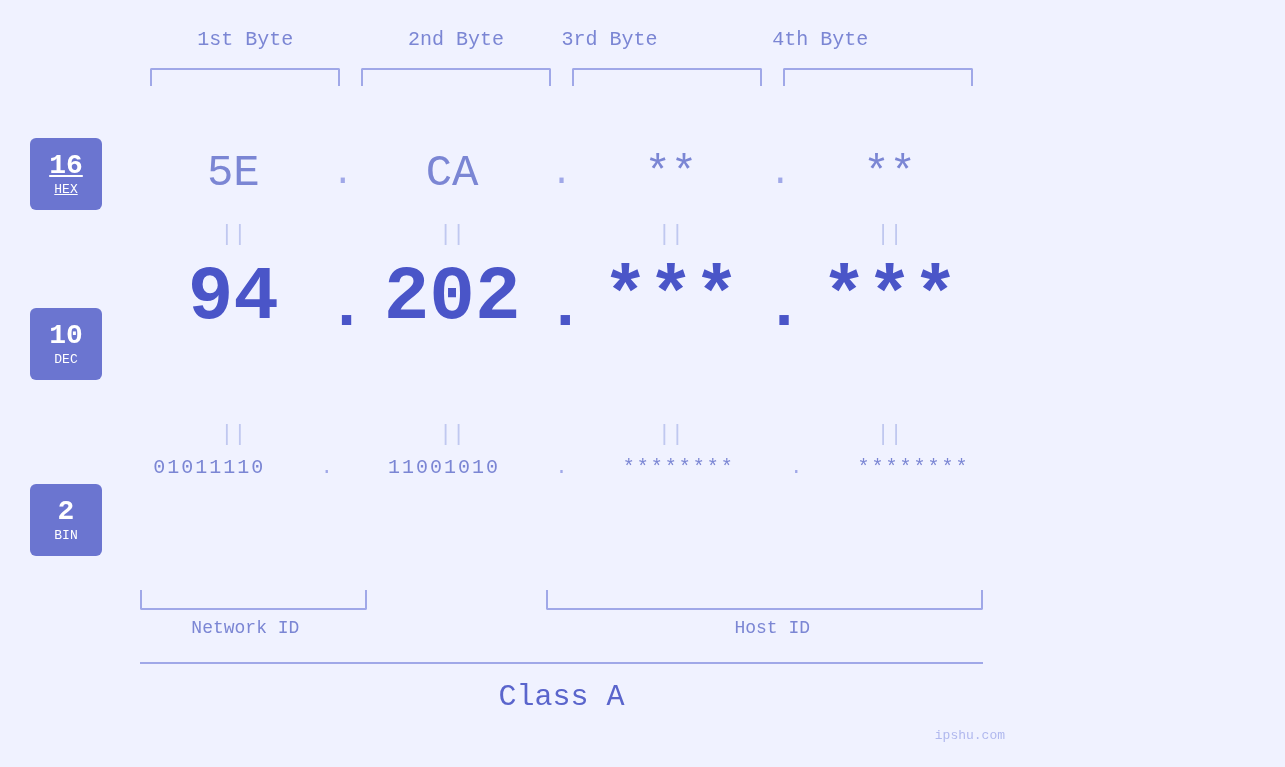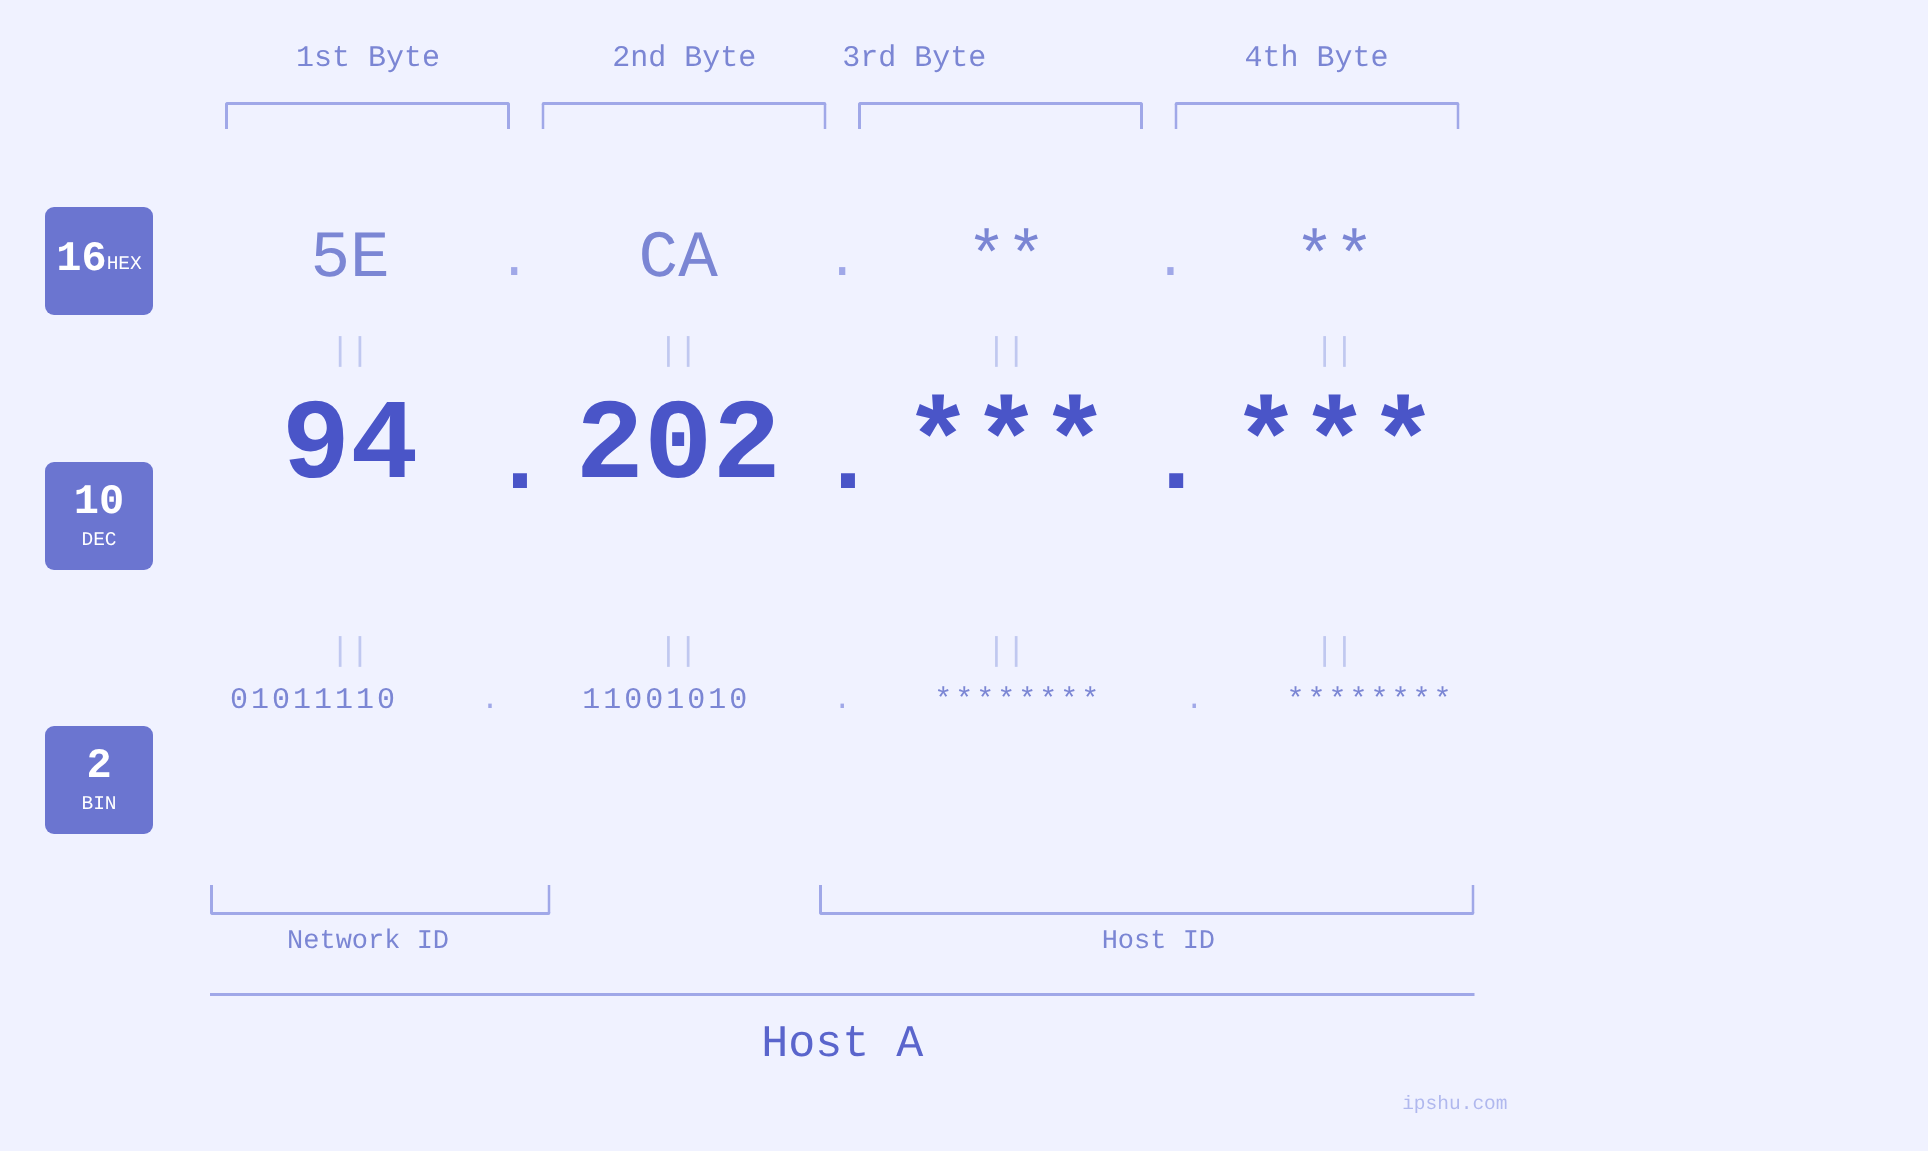--- a/index.html
+++ b/index.html
@@ -23,39 +23,39 @@
   </style>
 </head>
 <body>
 
 <div class="page">
 
   <div style="position:absolute; top:28px; left:140px; right:40px; display:flex;">
     <div style="flex:1; text-align:center; color:#7b86d4; font-size:20px; font-family:'Courier New',monospace;">1st Byte</div>
     <div style="flex:1; text-align:center; color:#7b86d4; font-size:20px; font-family:'Courier New',monospace;">2nd Byte</div>
     <div style="flex:1; text-align:left; color:#7b86d4; font-size:20px; font-family:'Courier New',monospace;">3rd Byte</div>
-    <div style="flex:1; text-align:center; color:#7b86d4; font-size:20px; font-family:'Courier New',monospace;">4th Byte</div>
+    <div style="flex:1; color:#7b86d4; font-size:20px; font-family:'Courier New',monospace;">4th Byte</div>
   </div>
 
   <div style="position:absolute; top:68px; left:140px; right:40px; display:flex;">
     <div style="flex:1; display:flex; justify-content:center;">
       <div style="width:190px; height:18px; border:2px solid #a0a8e8; border-bottom:none; border-radius:2px 2px 0 0;"></div>
     </div>
     <div style="flex:1; display:flex; justify-content:center;">
       <div style="width:190px; height:18px; border:2px solid #a0a8e8; border-bottom:none; border-radius:2px 2px 0 0;"></div>
     </div>
     <div style="flex:1; display:flex; justify-content:center;">
       <div style="width:190px; height:18px; border:2px solid #a0a8e8; border-bottom:none; border-radius:2px 2px 0 0;"></div>
     </div>
     <div style="flex:1; display:flex; justify-content:center;">
       <div style="width:190px; height:18px; border:2px solid #a0a8e8; border-bottom:none; border-radius:2px 2px 0 0;"></div>
     </div>
   </div>
 
-  <div style="position:absolute; left:30px; top:138px; background:#6b75d0; color:white; width:72px; height:72px; display:flex; flex-direction:row; align-items:center; justify-content:center; border-radius:6px;">
+  <div style="position:absolute; left:30px; top:138px; background:#6b75d0; color:white; width:72px; height:72px; display:flex; flex-direction:column; align-items:center; justify-content:center; border-radius:6px;text-decoration:underline;">
     <span style="font-size:28px; font-weight:bold; line-height:1; font-family:'Courier New',monospace;">16</span>
     <span style="font-size:13px; font-family:'Courier New',monospace; margin-top:2px;">HEX</span>
   </div>
 
   <div style="position:absolute; left:30px; top:308px; background:#6b75d0; color:white; width:72px; height:72px; display:flex; flex-direction:column; align-items:center; justify-content:center; border-radius:6px;">
     <span style="font-size:28px; font-weight:bold; line-height:1; font-family:'Courier New',monospace;">10</span>
     <span style="font-size:13px; font-family:'Courier New',monospace; margin-top:2px;">DEC</span>
   </div>
 
   <div style="position:absolute; left:30px; top:484px; background:#6b75d0; color:white; width:72px; height:72px; display:flex; flex-direction:column; align-items:center; justify-content:center; border-radius:6px;">
@@ -123,17 +123,17 @@
   </div>
 
   <div style="position:absolute; top:618px; left:140px; right:40px; display:flex;">
     <div style="width:25%; text-align:center; font-size:18px; color:#7b86d4; font-family:'Courier New',monospace;">Network ID</div>
     <div style="flex:1;"></div>
     <div style="width:50%; text-align:center; font-size:18px; color:#7b86d4; font-family:'Courier New',monospace;">Host ID</div>
   </div>
 
   <div style="position:absolute; top:662px; left:140px; right:40px; height:2px; background:#a0a8e8;"></div>
 
-  <div style="position:absolute; top:680px; left:140px; right:40px; text-align:center; font-size:30px; color:#5a65cc; font-family:'Courier New',monospace;">Host A</div>
+  <div style="position:absolute; top:680px; left:140px; right:40px; text-align:center; font-size:30px; color:#5a65cc; font-family:'Courier New',monospace;">Class A</div>
 
   <div style="position:absolute; bottom:24px; right:18px; color:#b0b8ee; font-size:13px; font-family:'Courier New',monospace;">ipshu.com</div>
 
 </div>
 
 </body></html>

